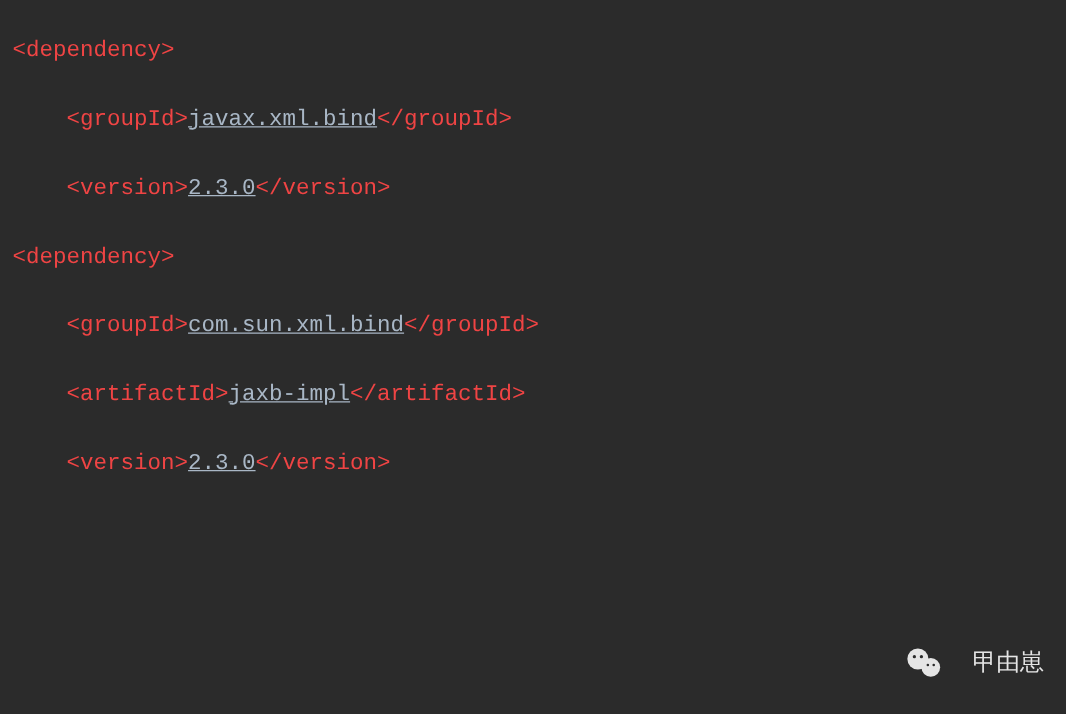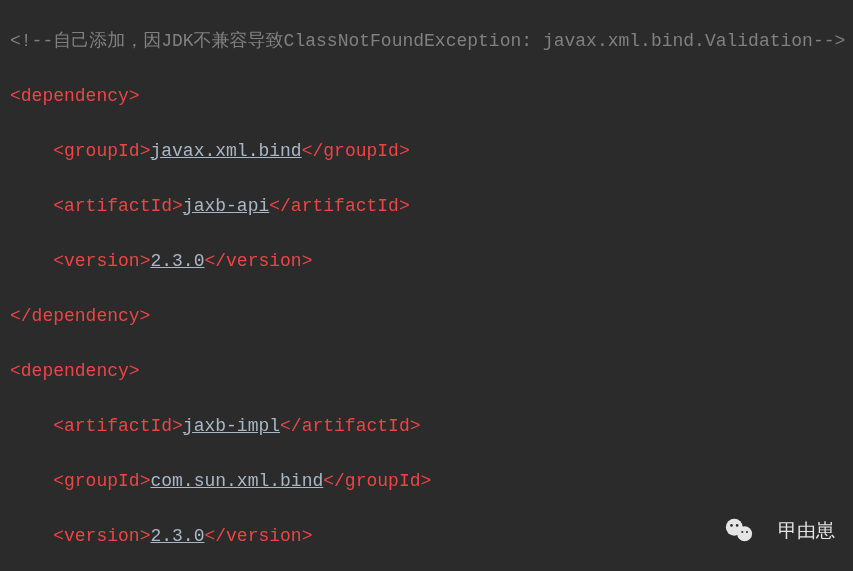--- a/index.html
+++ b/index.html
@@ -47,29 +47,26 @@
     }
     .watermark-icon svg {
       width: 30px;
       height: 30px;
     }
   </style>
 </head>
 <body>
 
 <div class="code-area">
-<span class="line"><span class="comment"><span>&lt;!--</span><span>自己添加，因JDK不兼容导致ClassNotFoundException: javax.xml.bind.Validation</span><span>--&gt;</span></span></span>
 <span class="line"><span class="tag">&lt;dependency&gt;</span></span>
 <span class="line"><span>    </span><span class="tag">&lt;groupId&gt;</span><span class="attr-val">javax.xml.bind</span><span class="tag">&lt;/groupId&gt;</span></span>
-<span class="line"><span>    </span><span class="tag">&lt;artifactId&gt;</span><span class="attr-val">jaxb-api</span><span class="tag">&lt;/artifactId&gt;</span></span>
 <span class="line"><span>    </span><span class="tag">&lt;version&gt;</span><span class="attr-val">2.3.0</span><span class="tag">&lt;/version&gt;</span></span>
-<span class="line"><span class="tag">&lt;/dependency&gt;</span></span>
 <span class="line"><span class="tag">&lt;dependency&gt;</span></span>
+<span class="line"><span>    </span><span class="tag">&lt;groupId&gt;</span><span class="attr-val">com.sun.xml.bind</span><span class="tag">&lt;/groupId&gt;</span></span>
 <span class="line"><span>    </span><span class="tag">&lt;artifactId&gt;</span><span class="attr-val">jaxb-impl</span><span class="tag">&lt;/artifactId&gt;</span></span>
-<span class="line"><span>    </span><span class="tag">&lt;groupId&gt;</span><span class="attr-val">com.sun.xml.bind</span><span class="tag">&lt;/groupId&gt;</span></span>
 <span class="line"><span>    </span><span class="tag">&lt;version&gt;</span><span class="attr-val">2.3.0</span><span class="tag">&lt;/version&gt;</span></span>
 
 
 
 
 
 
 
 
 

